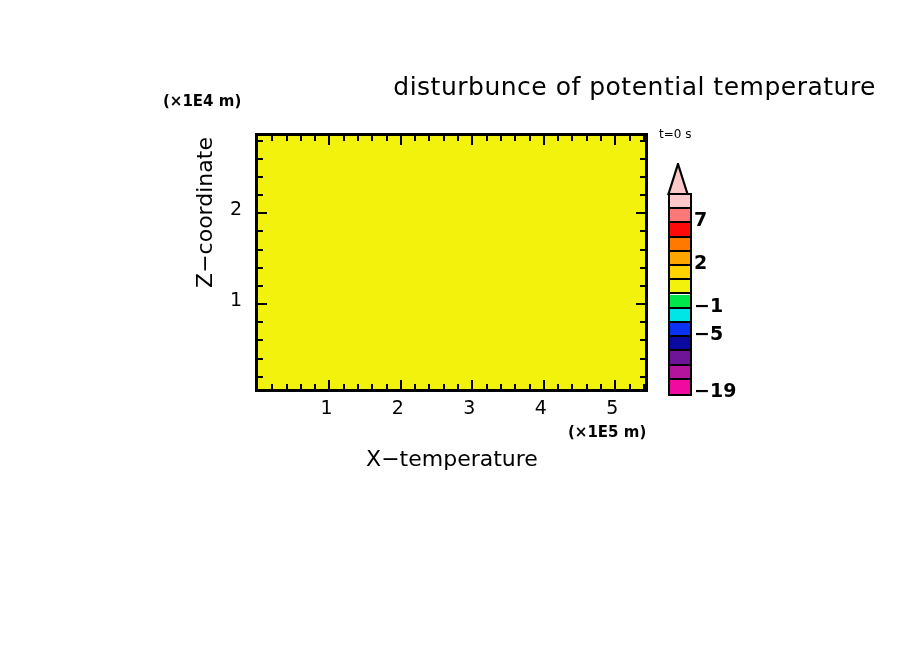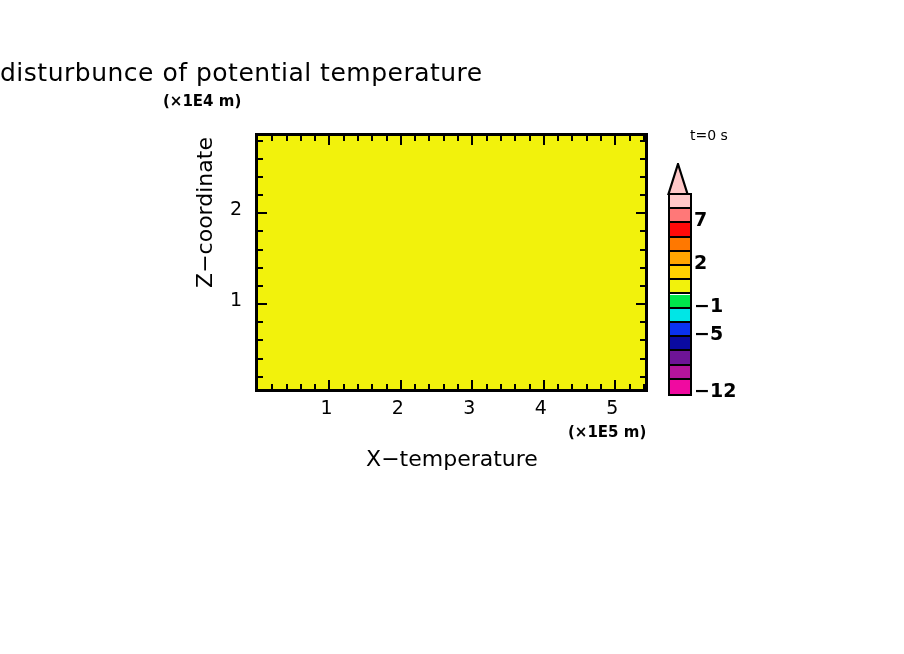--- a/index.html
+++ b/index.html
@@ -13,23 +13,23 @@
     position: relative;
     overflow: hidden;
     font-family: "DejaVu Sans", sans-serif;
     color: #000000;
   }
 
   
   #plot-title {
     position: absolute;
     left: 0;
-    top: 58px;
+    top: 72px;
     width: 876px;
-    text-align: left;
+    text-align: right;
     font-size: 25px;
     letter-spacing: 0.5px;
     white-space: nowrap;
   }
   #y-unit-label {
     position: absolute;
     left: 163px;
     top: 92px;
     font-size: 15px;
     font-weight: bold;
@@ -38,23 +38,23 @@
   #x-unit-label {
     position: absolute;
     left: 568px;
     top: 423px;
     font-size: 15px;
     font-weight: bold;
     white-space: nowrap;
   }
   #time-label {
     position: absolute;
-    left: 690px;
+    left: 659px;
     top: 127px;
-    font-size: 14px;
+    font-size: 12px;
     white-space: nowrap;
   }
 
   
   #x-axis-title {
     position: absolute;
     left: 255px;
     top: 446px;
     width: 394px;
     text-align: center;
@@ -293,14 +293,14 @@
     <div class="cb-band" style="top: 142.143px; height: 14.2143px; background: rgb(10, 10, 160);"></div>
     <div class="cb-band" style="top: 156.357px; height: 14.2143px; background: rgb(110, 20, 150);"></div>
     <div class="cb-band" style="top: 170.571px; height: 14.2143px; background: rgb(180, 20, 155);"></div>
     <div class="cb-band" style="top: 184.786px; height: 14.2143px; background: rgb(240, 10, 160);"></div>
   </div>
 <div id="colorbar-labels">
     <div class="cb-label" style="top: 221.429px;">7</div>
     <div class="cb-label" style="top: 264.071px;">2</div>
     <div class="cb-label" style="top: 306.714px;">−1</div>
     <div class="cb-label" style="top: 335.143px;">−5</div>
-    <div class="cb-label" style="top: 392px;">−12</div>
+    <div class="cb-label" style="top: 392px;">−19</div>
   </div>
 
 </body></html>

